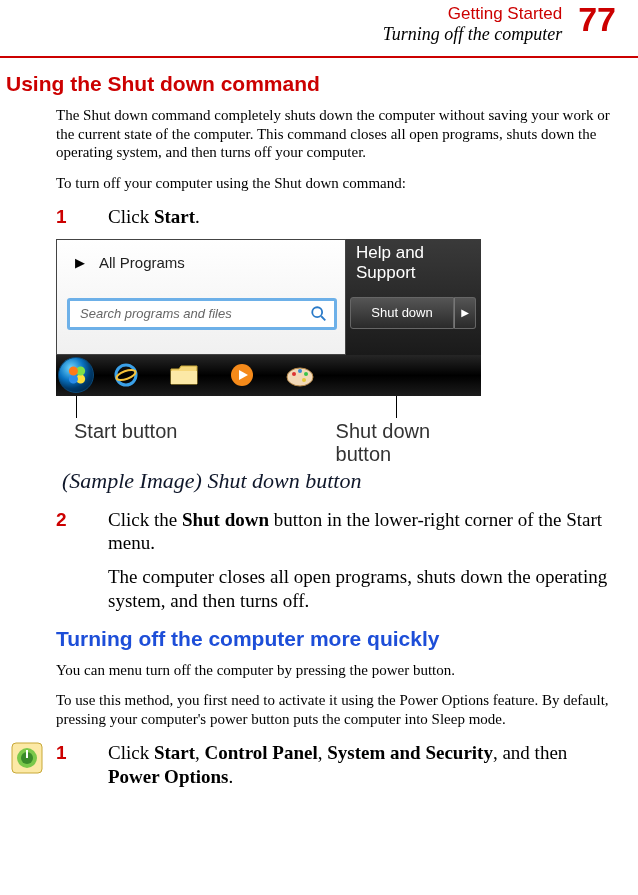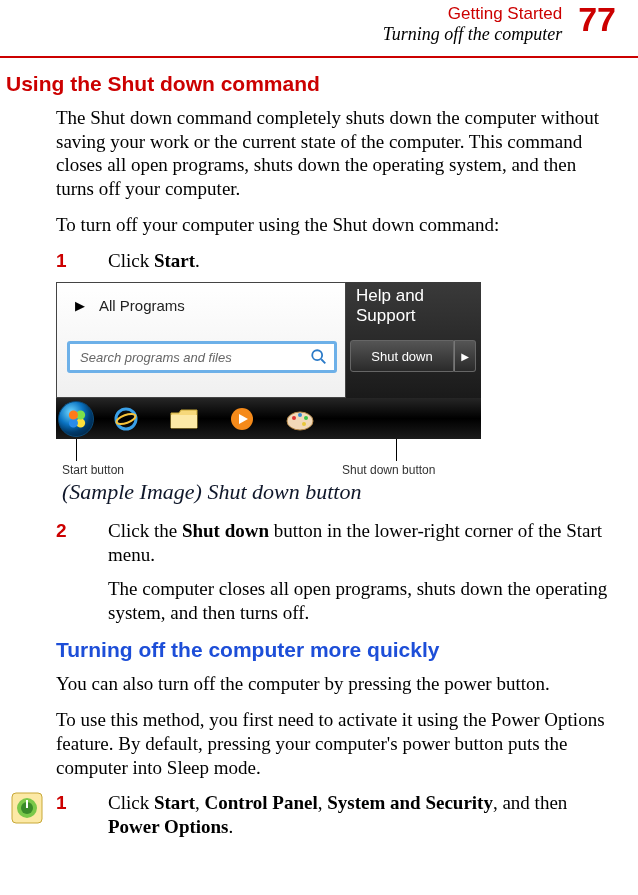--- a/index.html
+++ b/index.html
@@ -56,21 +56,21 @@
     margin: 0 0 10px 6px;
   }
   .h2-blue {
     color: #1d4ed8;
     font-family: Arial, sans-serif;
     font-weight: bold;
     font-size: 21px;
     margin: 14px 0 10px 56px;
   }
   .body-text {
-    font-size: 19px;
+    font-size: 15px;
     line-height: 1.25;
     margin: 0 22px 12px 56px;
   }
   .body-text-indent {
     font-size: 19px;
     line-height: 1.25;
     margin: 0 22px 12px 108px;
   }
   .step-row {
     display: flex;
@@ -226,23 +226,23 @@
     align-items: center;
     justify-content: center;
   }
   .callout-line {
     position: absolute;
     width: 1px;
     background: #000;
   }
   .callout-labels {
     display: flex;
-    margin: 24px 0 0 0;
-    font-family: Arial, sans-serif;
-    font-size: 12px;
+    margin: 24px 0 0 12px;
+    font-family: Arial, sans-serif;
+    font-size: 20px;
     color: #333;
   }
   .callout-labels .lbl1 { width: 280px; margin-left: 6px; }
   .callout-labels .lbl2 { }
   .sample-caption {
     color: #0f172a;
     font-style: italic;
     font-size: 22px;
     margin: 2px 8px 14px 62px;
   }
@@ -347,21 +347,21 @@
     <div class="step-num">2</div>
     <div class="step-text">
       <span>Click the </span><b>Shut down</b><span> button in the lower-right corner of the Start menu.</span>
     </div>
   </div>
 
   <p class="body-text-indent">The computer closes all open programs, shuts down the operating system, and then turns off.</p>
 
   <div class="h2-blue">Turning off the computer more quickly</div>
 
-  <p class="body-text">You can also turn off the computer by pressing the power button.</p>
+  <p class="body-text">You can menu turn off the computer by pressing the power button.</p>
   <p class="body-text">To use this method, you first need to activate it using the Power Options feature. By default, pressing your computer's power button puts the computer into Sleep mode.</p>
 
   <div class="step-row">
     <svg class="step-icon" viewBox="0 0 34 34">
       <rect x="2" y="2" width="30" height="30" rx="4" fill="#fce9a6" stroke="#c8a838"></rect>
       <path d="M10 10 Q17 4 24 10 Q30 17 24 24 Q17 30 10 24 Q4 17 10 10" fill="#7ac84a"></path>
       <circle cx="17" cy="17" r="6" fill="#3a8b2a"></circle>
       <rect x="16" y="9" width="2" height="8" fill="#fff"></rect>
     </svg>
     <div class="step-num">1</div>

